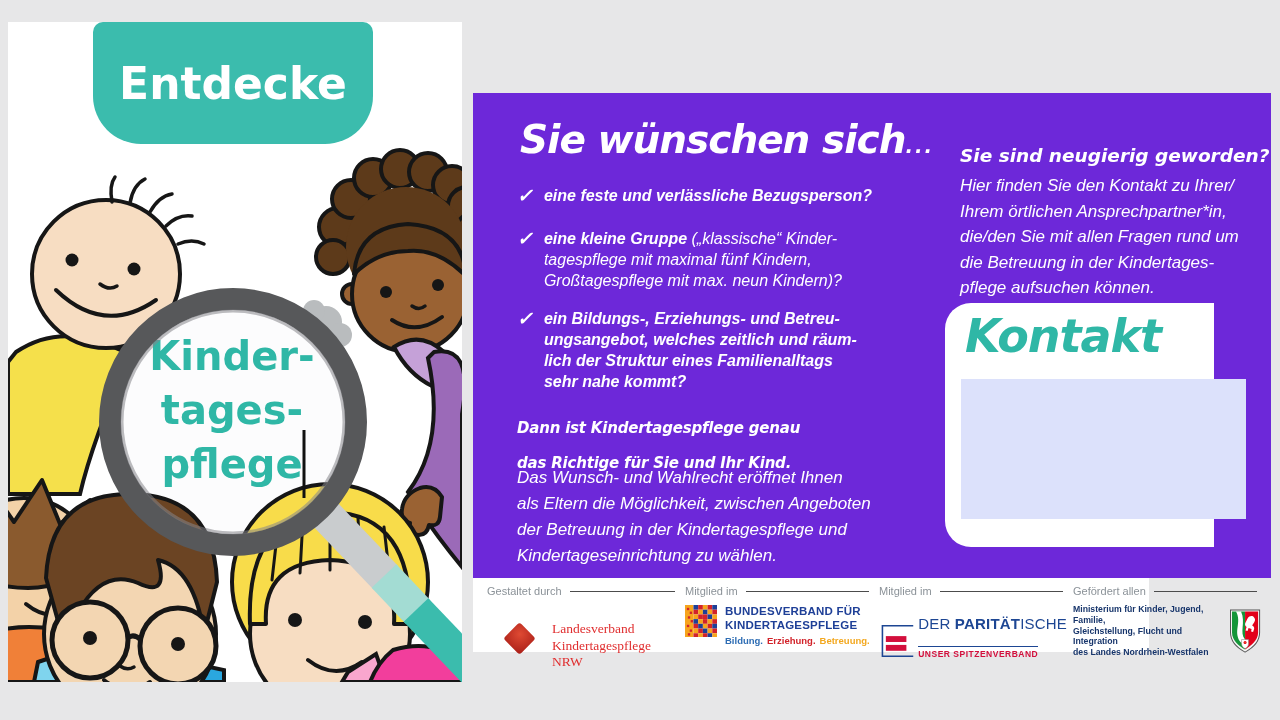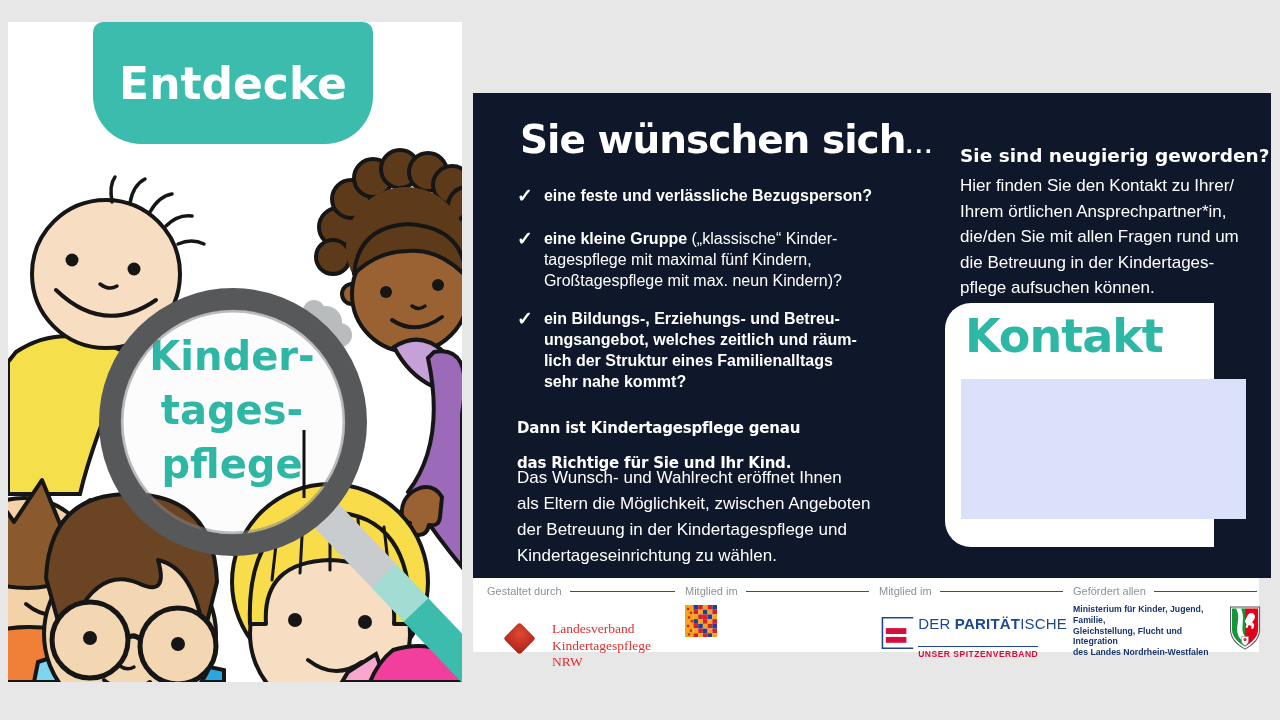--- a/index.html
+++ b/index.html
@@ -5,21 +5,21 @@
   html,body{margin:0;padding:0;background:#e7e7e8;}
   .stage{position:relative;width:1280px;height:720px;background:#e7e7e8;overflow:hidden;
          font-family:"Liberation Sans",sans-serif;}
   
   .card{position:absolute;left:8px;top:22px;width:454px;height:660px;background:#ffffff;overflow:hidden;}
   .badge{position:absolute;left:85px;top:0;width:280px;height:122px;background:#3bbcad;
          border-radius:10px 10px 48px 48px;display:flex;align-items:center;justify-content:center;z-index:5;}
   .badge span{font-family:"DejaVu Sans",sans-serif;font-weight:700;font-size:44px;color:#fff;}
   .scene{position:absolute;left:0;top:0;}
   
-  .panel{position:absolute;left:473px;top:93px;width:798px;height:485px;background:#0f172a;color:#fff;}
+  .panel{position:absolute;left:473px;top:93px;width:798px;height:485px;background:#6d28d9;color:#fff;font-style:italic;}
   .panel > div{position:absolute;}
   .panel-heading{left:47px;top:24px;font-family:"DejaVu Sans",sans-serif;font-weight:700;
                  font-size:39px;letter-spacing:-1px;white-space:nowrap;}
   .dots{font-size:20px;letter-spacing:2px;}
   .bullets{left:44px;top:92px;width:410px;}
   .bullet{display:flex;gap:11px;}
   .bullet.m1{margin-bottom:22px;}
   .bullet.m2{margin-bottom:17px;}
   .check{font-size:19px;font-weight:700;line-height:21px;flex:0 0 auto;}
   .btxt{font-size:16px;line-height:21px;white-space:pre-line;font-weight:400;}
@@ -27,41 +27,41 @@
   .concl-bold{left:44px;top:318px;font-family:"DejaVu Sans",sans-serif;font-weight:700;
               font-size:15px;line-height:35px;white-space:pre-line;letter-spacing:-0.2px;}
   .concl-text{left:44px;top:372px;font-size:17px;line-height:26px;white-space:pre-line;}
   .curious-h{left:487px;top:52px;font-family:"DejaVu Sans",sans-serif;font-weight:700;font-size:18.5px;}
   .curious-t{left:487px;top:80px;font-size:17px;line-height:25.5px;white-space:pre-line;}
   .kcard{left:472px;top:210px;width:269px;height:244px;background:#fff;border-radius:26px 0 0 26px;}
   .ktitle{position:absolute;left:20px;top:6px;color:#2fb7a6;font-family:"DejaVu Sans",sans-serif;
           font-weight:700;font-size:46px;letter-spacing:-1px;}
   .kfield{position:absolute;left:16px;top:76px;width:285px;height:140px;background:#dce1fb;}
   
-  .strip{position:absolute;left:473px;top:578px;width:786px;height:74px;background:#fff;}
+  .strip{position:absolute;left:473px;top:578px;width:676px;height:74px;background:#fff;}
   .col{position:absolute;top:6px;}
   .c1{left:14px;width:192px}.c2{left:212px;width:188px}.c3{left:406px;width:188px}.c4{left:600px;width:188px}
   .lrow{display:flex;align-items:center;gap:8px;height:14px;}
   .llabel{font-size:11px;color:#8b9298;white-space:nowrap;}
   .lrule{flex:1;height:1px;background:#4c4c4c;margin-right:4px;}
   .c1 .logo{margin-top:9px;display:flex;gap:17px;padding-left:16px;align-items:center;}
   .dwrap{width:32px;height:32px;display:flex;align-items:center;justify-content:center;}
   .diamond{width:23px;height:23px;border-radius:3px;transform:rotate(45deg);
            background:radial-gradient(circle at 38% 35%,#df4a33,#a81d17);}
   .lvtext{font-family:"Liberation Serif",serif;font-size:13.5px;line-height:16.5px;color:#e02e2f;white-space:pre-line;margin-top:14px;}
   .c2 .logo{margin-top:7px;display:flex;gap:8px;align-items:flex-start;}
   .bvlines{font-size:11.5px;font-weight:700;color:#1e3f97;line-height:13.5px;letter-spacing:0.2px;white-space:pre-line;}
   .bvtags{display:flex;gap:4px;font-size:9.5px;font-weight:700;margin-top:3px;}
   .tag-b{color:#2e6db4}.tag-r{color:#d2232a}.tag-o{color:#f3a81f}
-  .c3 .logo{margin-top:8px;display:flex;gap:4px;align-items:center;}
+  .c3 .logo{margin-top:8px;display:flex;gap:4px;align-items:flex-end;}
   .parline1{font-size:15px;color:#1d4693;letter-spacing:0.2px;margin-top:9px;white-space:nowrap;}
   .par-bold{font-weight:700;}
   .parline2{font-size:8.5px;font-weight:700;color:#d30f3c;letter-spacing:0.5px;
             border-top:1.3px solid #1d4693;margin-top:14px;padding-top:2px;width:max-content;}
-  .c4 .logo{margin-top:6px;display:flex;gap:0;align-items:flex-start;}
+  .c4 .logo{margin-top:6px;display:flex;gap:0;align-items:center;}
   .mintext{font-size:8.7px;font-weight:700;color:#17356b;line-height:10.8px;white-space:pre-line;}
 </style>
 </head>
 <body>
 
 <div class="stage">
 
   <div class="card">
     <svg class="scene" width="454" height="660" viewBox="0 0 454 660">
 
@@ -284,20 +284,29 @@
               <rect x="19" y="25" width="5" height="5" fill="#1e3f97"></rect>
               <rect x="24" y="25" width="5" height="5" fill="#f6a41d"></rect>
               <rect x="29" y="25" width="5" height="5" fill="#d2232a"></rect>
             <rect x="9" y="30" width="5" height="4" fill="#d2232a"></rect>
               <rect x="14" y="30" width="5" height="4" fill="#f6a41d"></rect>
               <rect x="19" y="30" width="5" height="4" fill="#d2232a"></rect>
               <rect x="24" y="30" width="5" height="4" fill="#1e3f97"></rect>
               <rect x="29" y="30" width="5" height="4" fill="#f6a41d"></rect>
           </g>
         </svg>
+        <div>
+          <div class="bvlines">BUNDESVERBAND FÜR
+KINDERTAGESPFLEGE</div>
+          <div class="bvtags">
+            <span class="tag-b">Bildung.</span>
+            <span class="tag-r">Erziehung.</span>
+            <span class="tag-o">Betreuung.</span>
+          </div>
+        </div>
       </div>
     </div>
 
     <div class="col c3">
       <div class="lrow">
         <span class="llabel">Mitglied im</span>
         <span class="lrule"></span>
       </div>
       <div class="logo">
         <svg width="36" height="36" viewBox="0 0 36 36">

